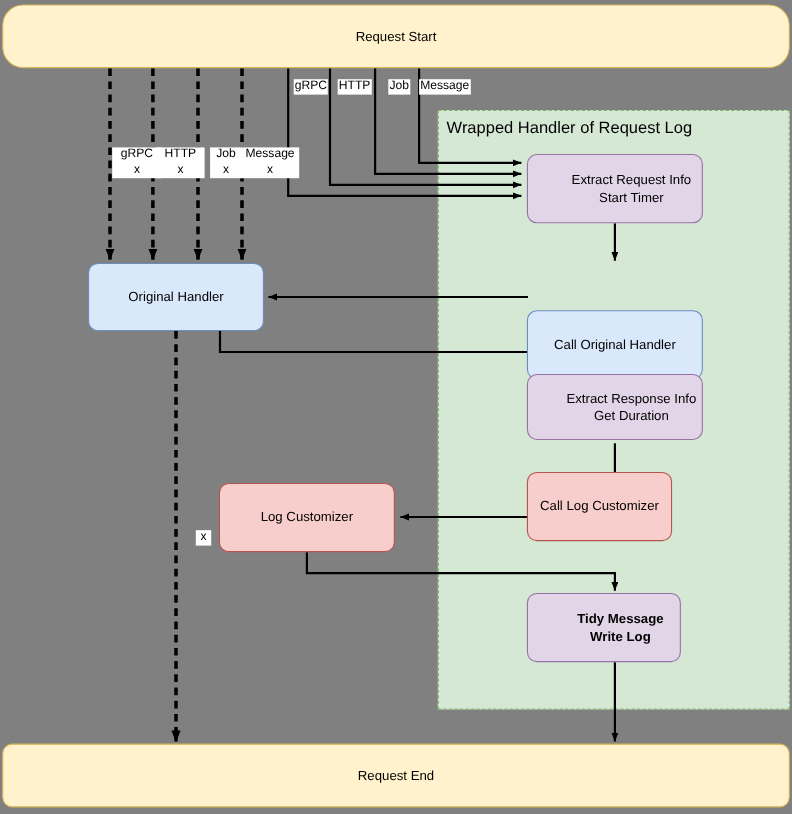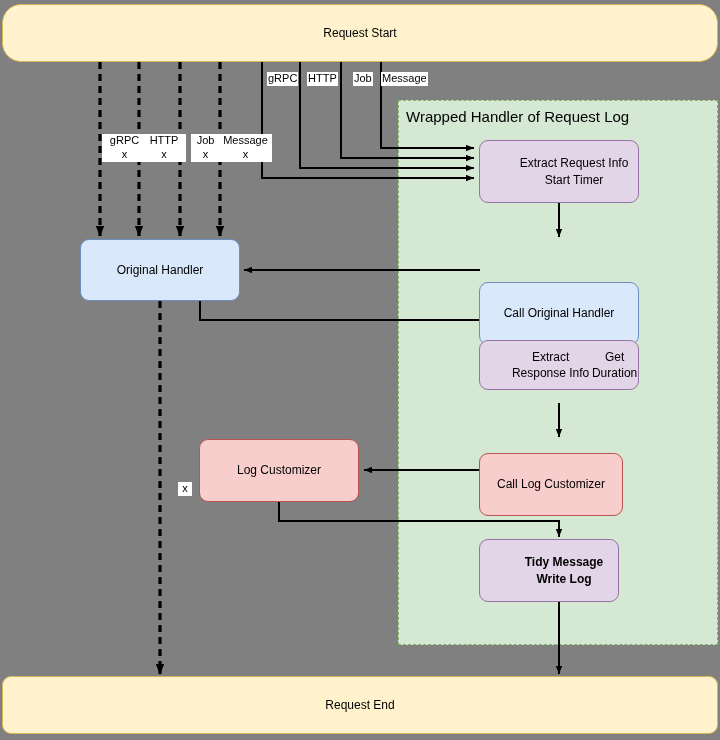--- a/index.html
+++ b/index.html
@@ -141,26 +141,26 @@
 
   <div class="node red" style="left:199px; top:439px; width:160px; height:63px;">Log Customizer</div>
 
   <div class="node purple" style="left:479px; top:140px; width:160px; height:63px; flex-direction:column;">
     <span>Extract Request Info</span>
     <span>Start Timer</span>
   </div>
 
   <div class="node blue" style="left:479px; top:239px; width:160px; height:63px;margin-top:43px;">Call Original Handler</div>
 
-  <div class="node purple" style="left:479px; top:340px; width:160px; height:50px; flex-direction:row;">
+  <div class="node purple" style="left:479px; top:340px; width:160px; height:60px; flex-direction:column;">
     <span>Extract Response Info</span>
     <span>Get Duration</span>
   </div>
 
-  <div class="node red" style="left:479px; top:453px; width:144px; height:63px;">Call Log Customizer</div>
+  <div class="node red" style="left:479px; top:429px; width:132px; height:63px;">Call Log Customizer</div>
 
   <div class="node purple" style="left:479px; top:539px; width:140px; height:63px; flex-direction:column;font-weight:bold;">
     <span>Tidy Message</span>
     <span>Write Log</span>
   </div>
 
   <div class="edge-label" style="left:243px; top:72px;">gRPC</div>
   <div class="edge-label" style="left:283px; top:72px;">HTTP</div>
   <div class="edge-label" style="left:329px; top:72px;">Job</div>
   <div class="edge-label" style="left:357px; top:72px;">Message</div>

